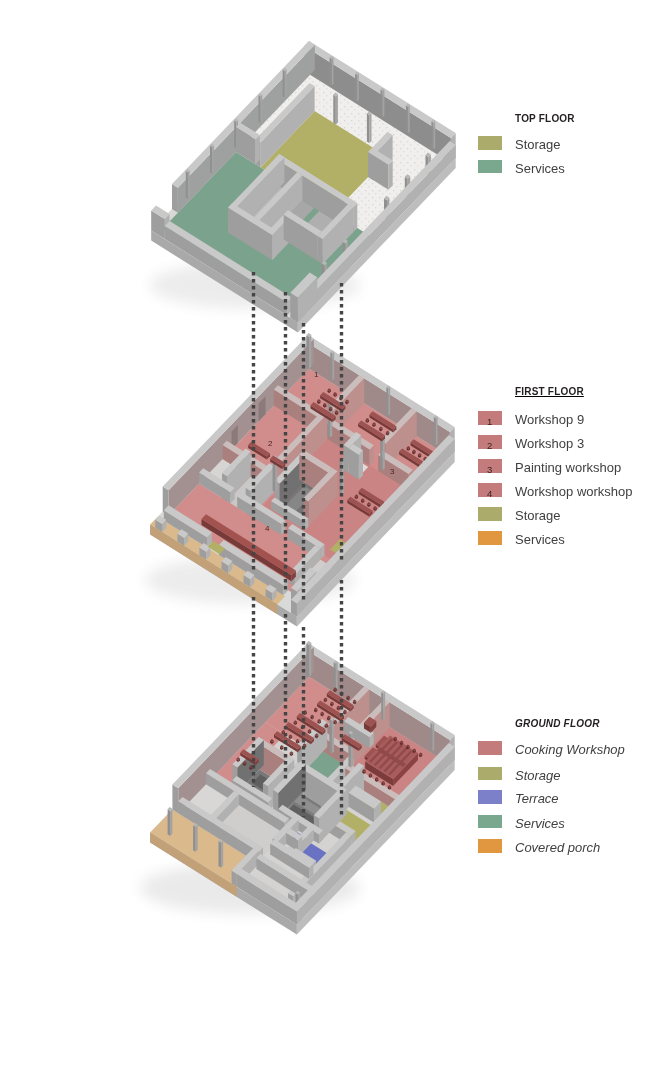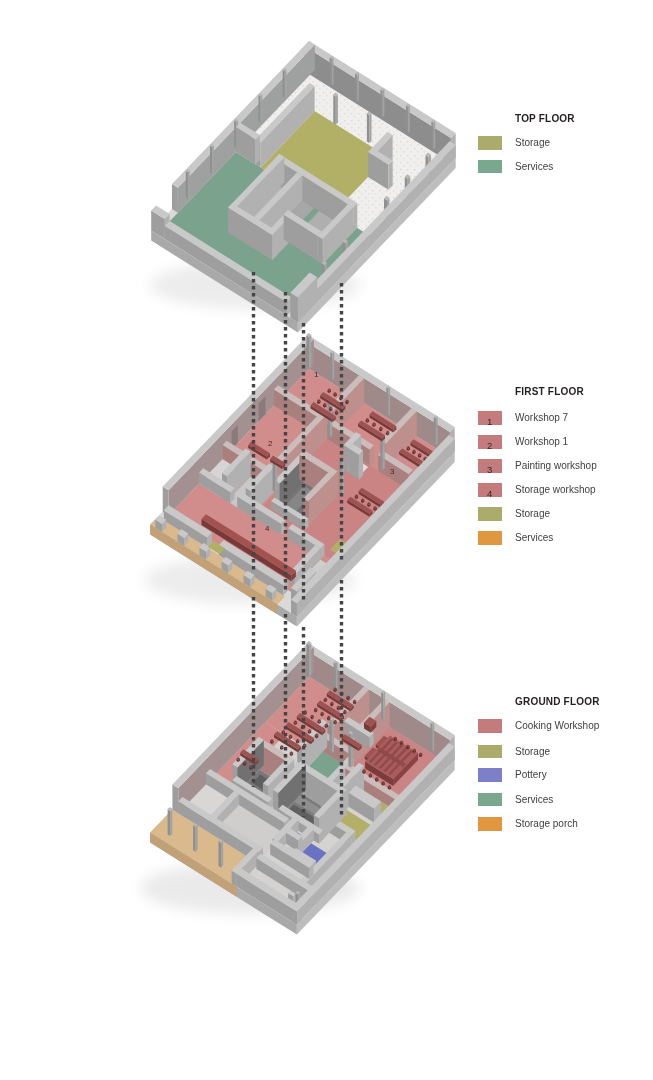--- a/index.html
+++ b/index.html
@@ -3,21 +3,21 @@
 <style>
 html,body{margin:0;padding:0;background:#ffffff;}
 .page{position:relative;width:653px;height:1080px;background:#ffffff;overflow:hidden;
   font-family:"Liberation Sans", sans-serif;}
 svg{position:absolute;left:0;top:0;}
 .legend{position:absolute;width:175px;}
 .ltitle{margin-left:37px;font-size:10px;font-weight:bold;color:#231f20;letter-spacing:0.2px;white-space:nowrap;}
 .lrow{position:absolute;left:0;height:15px;white-space:nowrap;}
 .lsw{position:absolute;left:0;top:0;width:23.5px;height:13.8px;text-align:center;}
 .lnum{font-size:9.5px;color:#392424;line-height:12.5px;}
-.llab{position:absolute;left:37px;top:1px;font-size:10px;color:#404040;}
+.llab{position:absolute;left:37px;top:1px;font-size:13px;color:#404040;}
 </style></head>
 <body>
 
 <div class="page">
 
 <svg width="653" height="1080" viewBox="0 0 653 1080">
 <defs>
         <filter id="blur" x="-40%" y="-40%" width="180%" height="180%">
           <feGaussianBlur stdDeviation="7"></feGaussianBlur>
         </filter>
@@ -1299,77 +1299,77 @@
 <span class="lsw" style="background:#abac6c;"></span>
         <span class="llab">Storage</span>
 </div>
 
 <div class="lrow" style="top:46.7px;">
 <span class="lsw" style="background:#7aa88f;"></span>
         <span class="llab">Services</span>
 </div>
 </div>
 
-<div class="legend" style="left:478px;top:386px;">
+<div class="legend" style="left:478px;top:386px;text-decoration:underline;">
 
 <div class="ltitle">FIRST FLOOR</div>
 
 <div class="lrow" style="top:25.0px;">
 <span class="lsw" style="background:#c47b7b;"><span class="lnum">1</span></span>
-        <span class="llab">Workshop 7</span>
+        <span class="llab">Workshop 9</span>
 </div>
 
 <div class="lrow" style="top:49.0px;">
 <span class="lsw" style="background:#c47b7b;"><span class="lnum">2</span></span>
-        <span class="llab">Workshop 1</span>
+        <span class="llab">Workshop 3</span>
 </div>
 
 <div class="lrow" style="top:73.0px;">
 <span class="lsw" style="background:#c47b7b;"><span class="lnum">3</span></span>
         <span class="llab">Painting workshop</span>
 </div>
 
 <div class="lrow" style="top:97.0px;">
 <span class="lsw" style="background:#c47b7b;"><span class="lnum">4</span></span>
-        <span class="llab">Storage workshop</span>
+        <span class="llab">Workshop workshop</span>
 </div>
 
 <div class="lrow" style="top:121.0px;">
 <span class="lsw" style="background:#abac6c;"></span>
         <span class="llab">Storage</span>
 </div>
 
 <div class="lrow" style="top:145.0px;">
 <span class="lsw" style="background:#e09740;"></span>
         <span class="llab">Services</span>
 </div>
 </div>
 
-<div class="legend" style="left:478px;top:696px;">
+<div class="legend" style="left:478px;top:718px;font-style:italic;">
 
 <div class="ltitle">GROUND FLOOR</div>
 
 <div class="lrow" style="top:23.0px;">
 <span class="lsw" style="background:#c47b7b;"></span>
         <span class="llab">Cooking Workshop</span>
 </div>
 
 <div class="lrow" style="top:48.5px;">
 <span class="lsw" style="background:#abac6c;"></span>
         <span class="llab">Storage</span>
 </div>
 
 <div class="lrow" style="top:72.0px;">
 <span class="lsw" style="background:#7b80c8;"></span>
-        <span class="llab">Pottery</span>
+        <span class="llab">Terrace</span>
 </div>
 
 <div class="lrow" style="top:96.5px;">
 <span class="lsw" style="background:#7aa88f;"></span>
         <span class="llab">Services</span>
 </div>
 
 <div class="lrow" style="top:121.0px;">
 <span class="lsw" style="background:#e09740;"></span>
-        <span class="llab">Storage porch</span>
+        <span class="llab">Covered porch</span>
 </div>
 </div>
 </div>
 
 </body></html>

